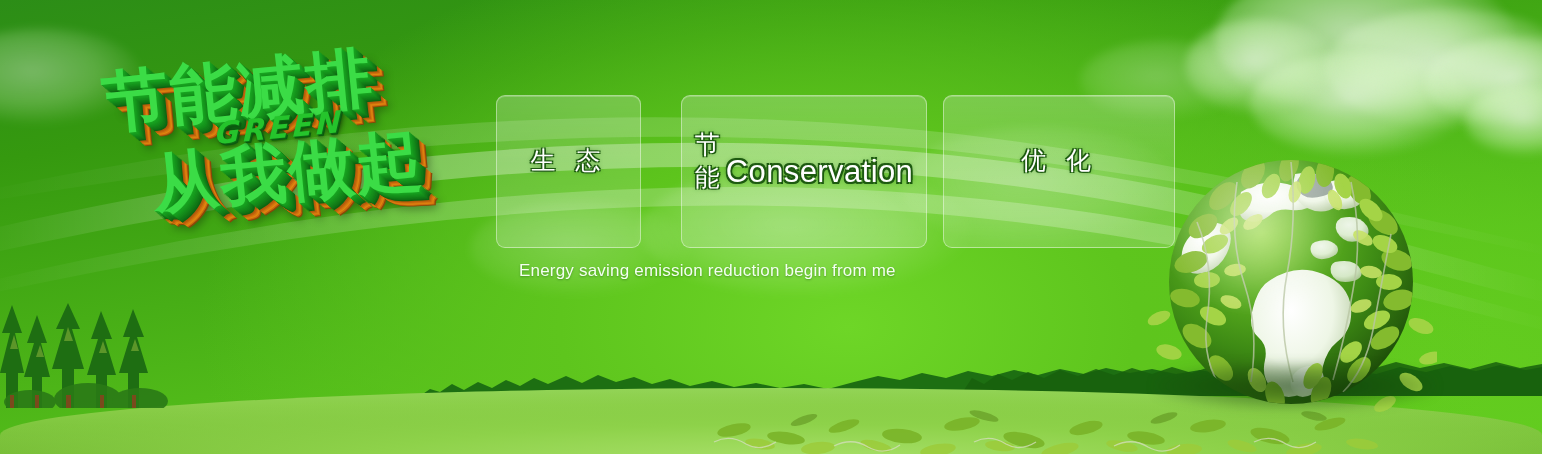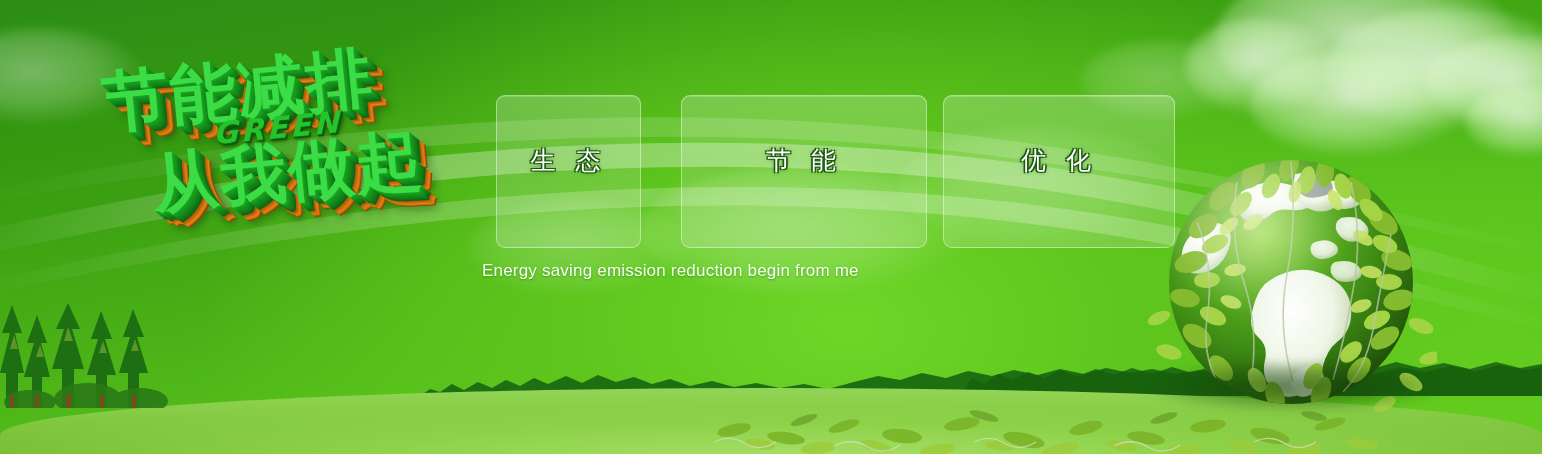--- a/index.html
+++ b/index.html
@@ -123,21 +123,21 @@
       -1.6px -1.6px 0 #1d5a10, 1.6px -1.6px 0 #1d5a10,
       -1.6px 1.6px 0 #1d5a10,  1.6px 1.6px 0 #1d5a10,
       0 0 5px rgba(20,80,10,.85);
   }
   .card-1{ width:145px; }
   .card-2{ width:246px;margin-left:24px; }
   .card-3{ width:232px; }
 
   
   .tagline{
-    position:absolute; left:482px; top:261px;
+    position:absolute; left:519px; top:261px;
     font-family:"Liberation Sans","DejaVu Sans",sans-serif;
     font-size:17px; color:#f3fff0; letter-spacing:.2px;
     text-shadow:0 1px 2px rgba(30,90,15,.45);
     white-space:nowrap;
   }
 
   
   .globe-wrap{
     position:absolute; left:1145px; top:130px;
     width:292px; height:292px;
@@ -195,20 +195,21 @@
   </div>
 
   <div class="cards">
 
     <div class="card card-1">
       <div class="card-zh">生 态</div>
     </div>
 
     <div class="card card-2">
       <div class="card-zh">节 能</div>
+      <div class="card-en">Conservation</div>
     </div>
 
     <div class="card card-3">
       <div class="card-zh">优 化</div>
     </div>
 
   </div>
 
   <div class="tagline">Energy saving emission reduction begin from me</div>
 

